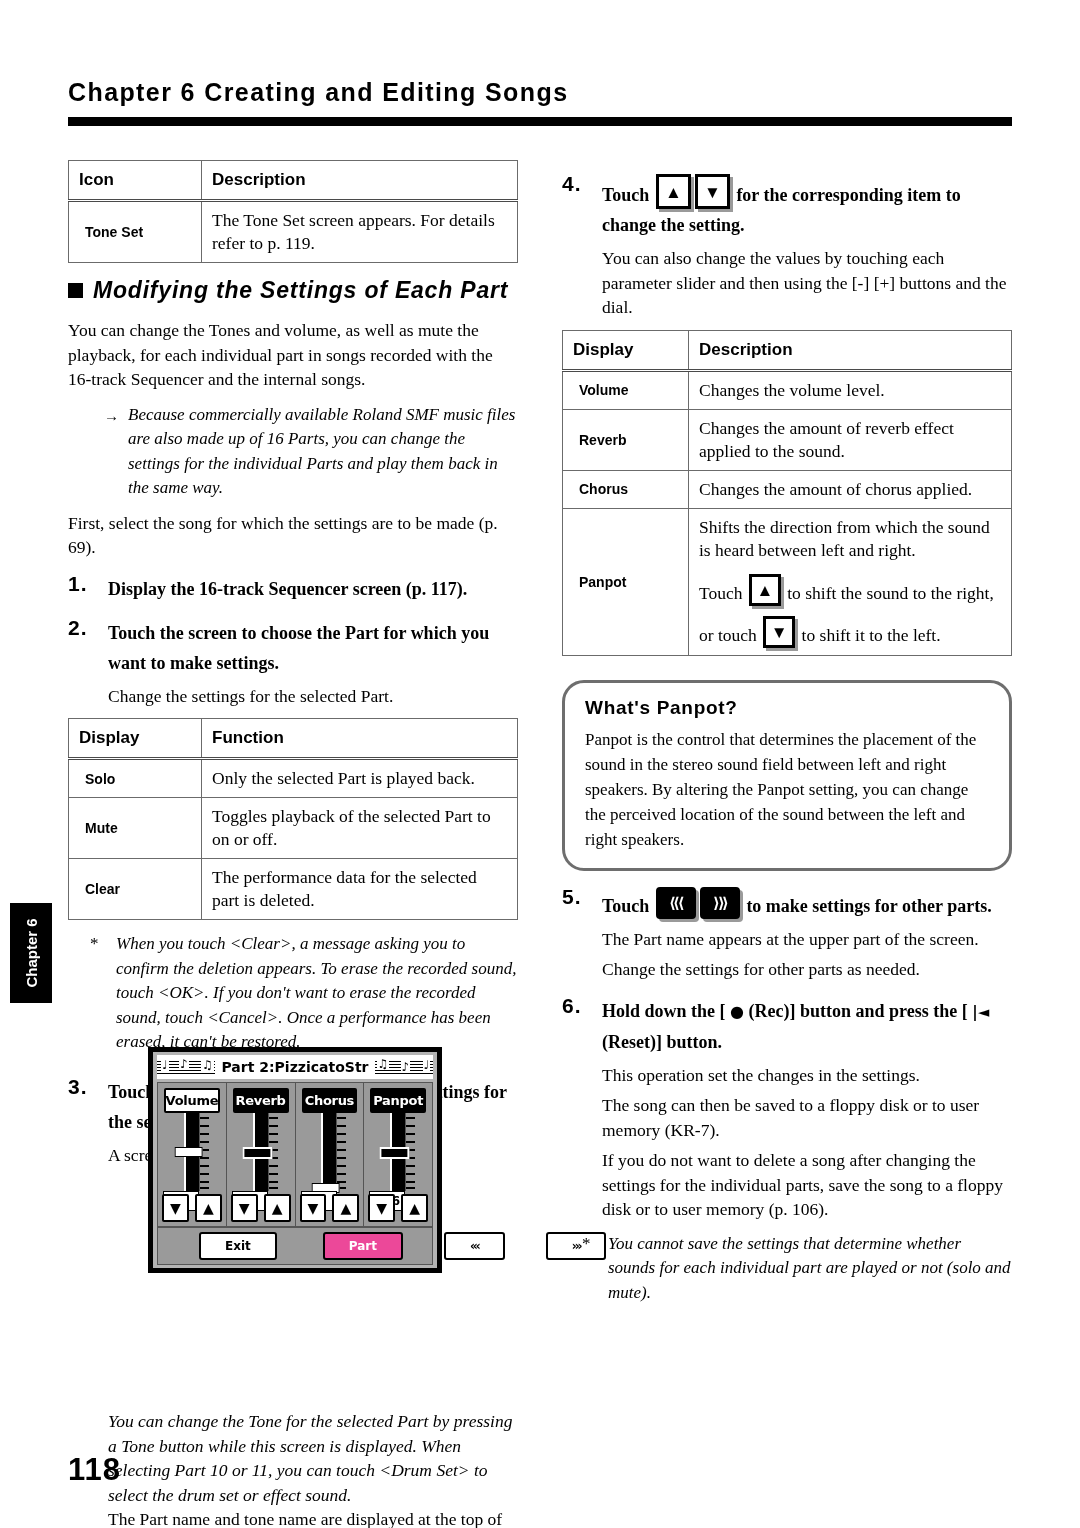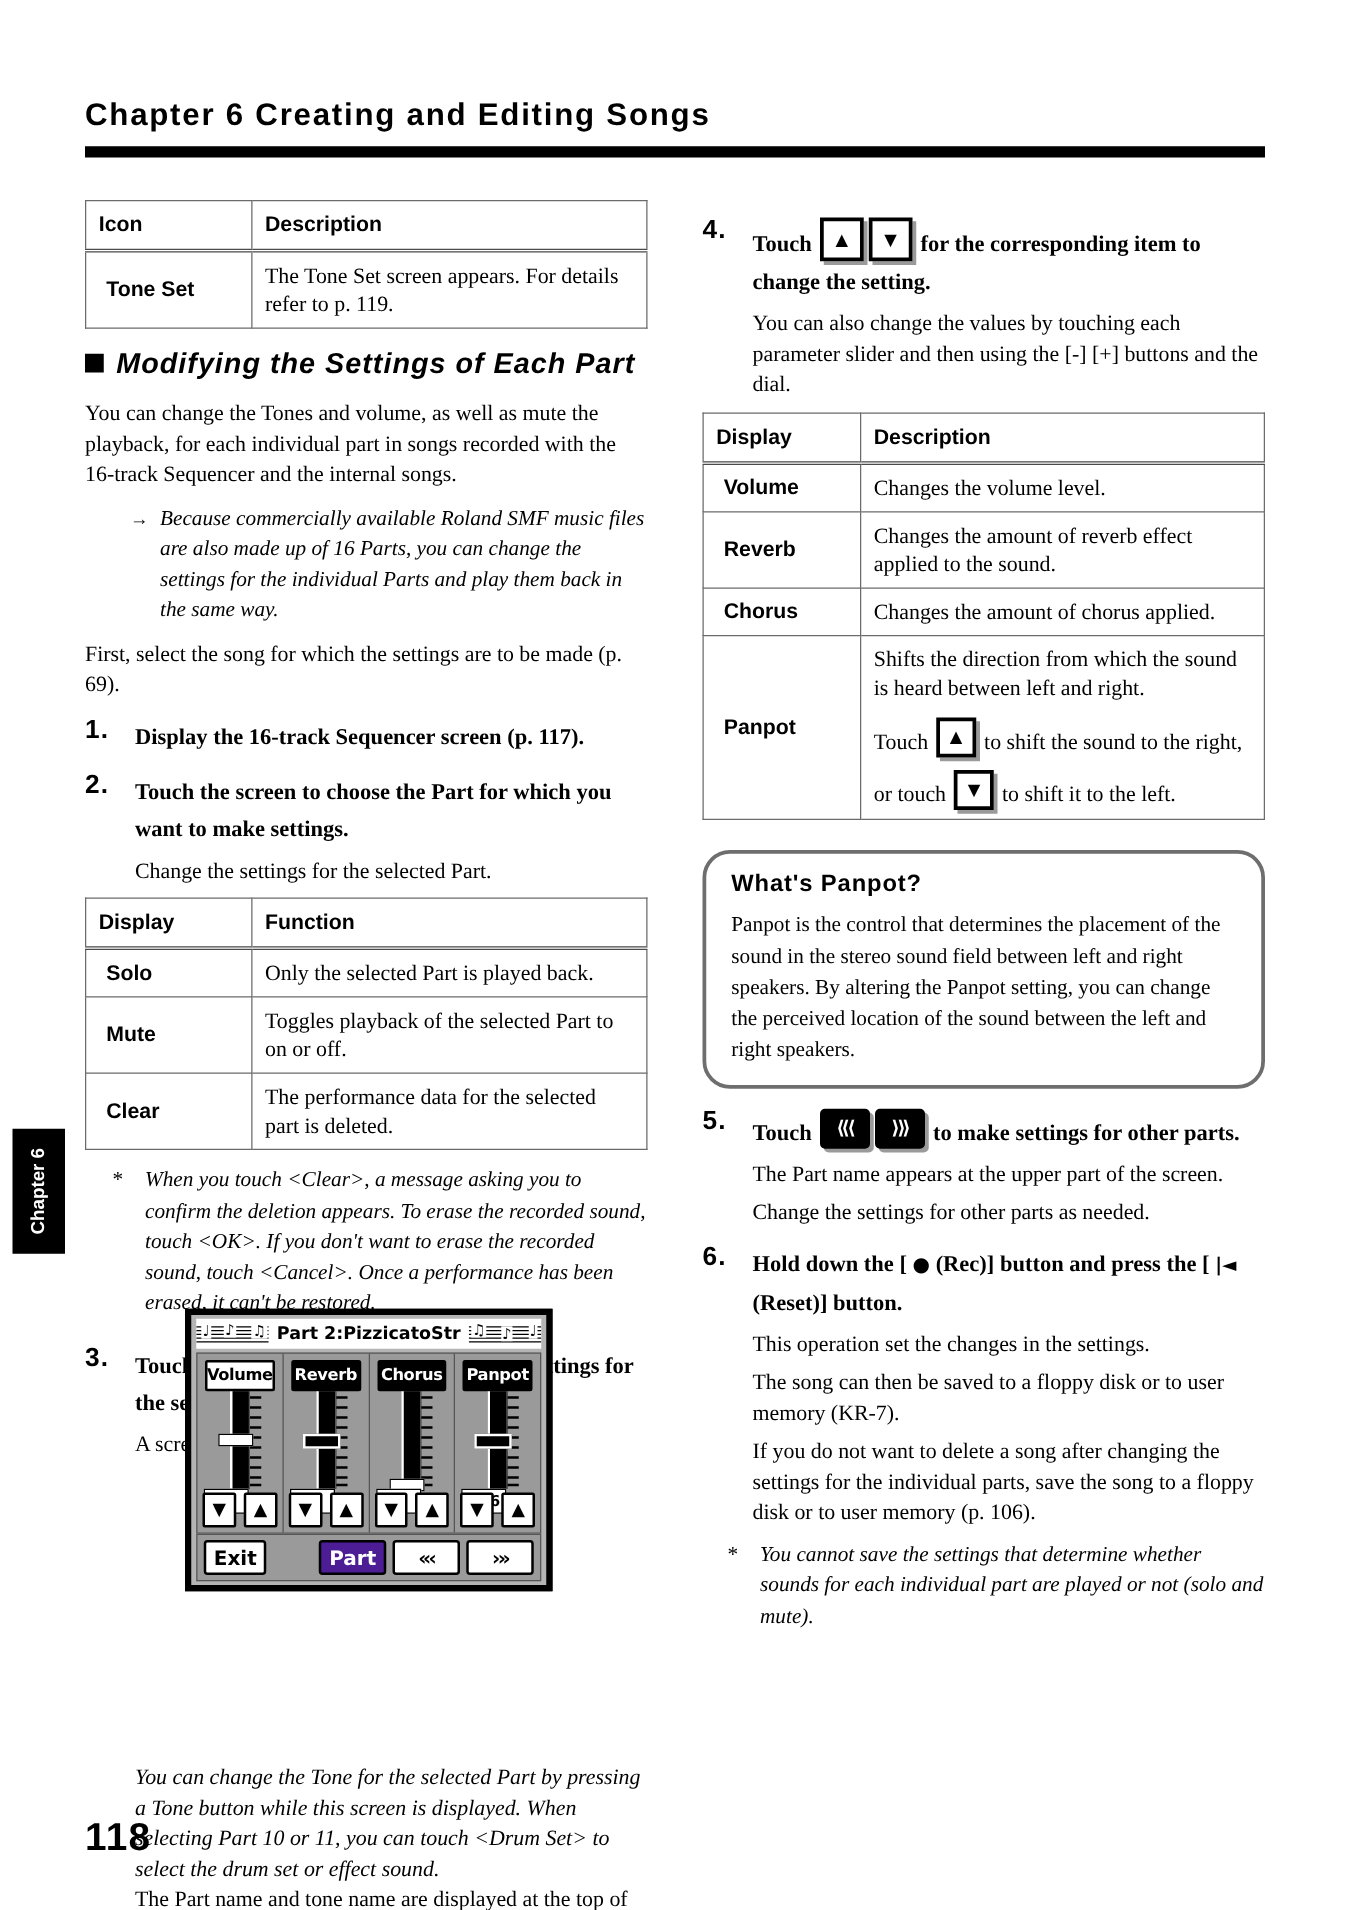--- a/index.html
+++ b/index.html
@@ -55,21 +55,21 @@
   }
   table.doc th,table.doc td{
     border:1px solid #6b6b6b;padding:7px 10px;vertical-align:middle;text-align:left;
   }
   table.doc thead th{
     font-family:"Liberation Sans",sans-serif;font-weight:bold;font-size:17px;
     border-bottom:3px double #4a4a4a;
     padding-top:9px;padding-bottom:9px;
   }
   table.doc td.keycell{
-    font-family:"Liberation Sans",sans-serif;font-weight:bold;font-size:17px;white-space:nowrap;padding-left:16px;
+    font-family:"Liberation Sans",sans-serif;font-weight:bold;font-size:14px;white-space:nowrap;padding-left:16px;
   }
   table.doc td.desc{font-size:17.5px;line-height:23px;}
   .c1{width:112px;}
   .c1r{width:105px;}
 
   
   .keybtn{
     display:inline-block;width:29px;height:29px;vertical-align:-8px;
     background:#fff;border:3px solid #000;position:relative;margin:0 2px;
     box-shadow:3px 3px 0 0 #9a9a9a;
@@ -182,23 +182,23 @@
     display:flex;align-items:center;justify-content:center;font-size:14px;line-height:1;color:#000;
   }
   
   .lcd-foot{
     position:absolute;left:4px;right:4px;bottom:3px;height:36px;background:#9a9a9a;
     border:1px solid #555;display:flex;align-items:center;padding:0 5px;gap:5px;
   }
   .lcd-btn{
     border:2px solid #000;border-radius:3px;height:24px;
     display:flex;align-items:center;justify-content:center;
-    font-size:16px;font-weight:bold;padding:0 6px;
-  }
-  .lcd-btn.black{background:#4c1d95;color:#fff;}
+    font-size:12px;font-weight:bold;padding:0 24px;margin-left:36px;
+  }
+  .lcd-btn.black{background:#ec4899;color:#fff;}
   .lcd-btn.white{background:#fff;color:#000;}
   .spacer{flex:1;}
   .lcd-chev{width:38px;letter-spacing:-2px;font-family:"DejaVu Sans",sans-serif;}
 </style>
 </head>
 <body>
 
 <div class="page">
 
   <div class="chapter-title">Chapter 6 Creating and Editing Songs</div>

